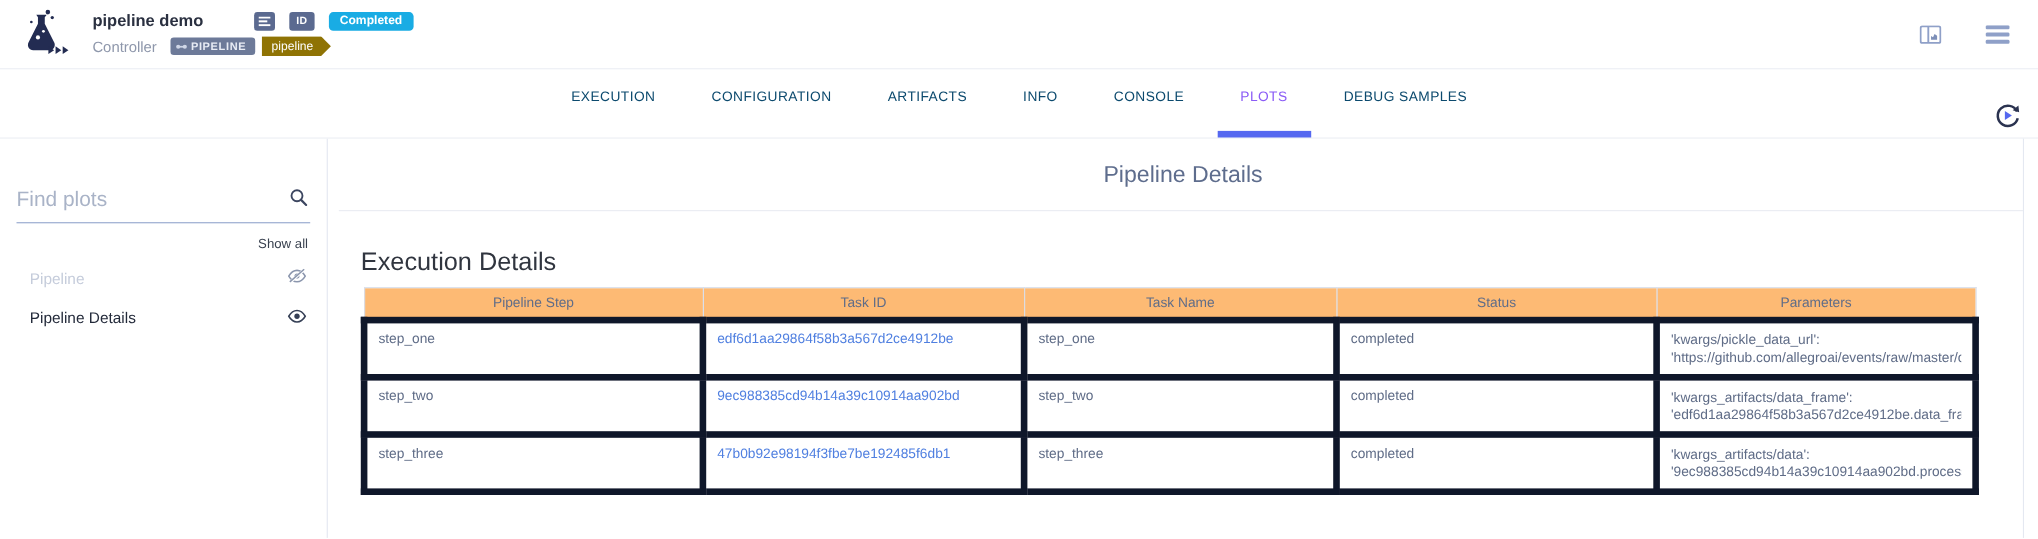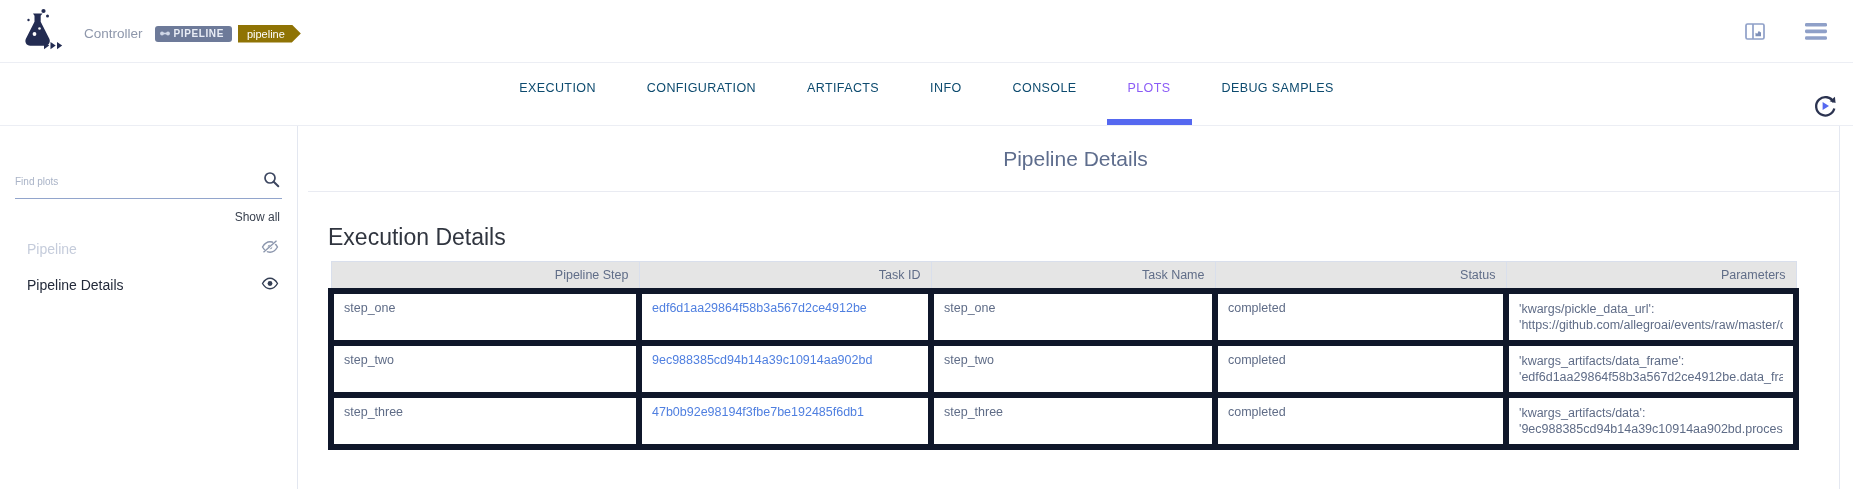--- a/index.html
+++ b/index.html
@@ -42,38 +42,38 @@
   .tab-underline { display: none; }
   .tab.active .tab-underline { display: block; position: absolute; left: -20px; right: -20px;
                                bottom: 0; height: 6px; background: #5568f0; }
   .refresh { position: absolute; right: 15px; bottom: 2px; cursor: pointer; }
 
   
   .content { display: flex; height: 363px; }
 
   .sidebar { width: 298px; border-right: 1px solid #e3e7f0; padding-top: 45px; flex: none; }
   .search { margin: 0 15px; position: relative; border-bottom: 1px solid #92a5cc; padding-bottom: 9px; }
-  .search input { border: none; outline: none; width: calc(100% - 26px); font-size: 10px;
+  .search input { border: none; outline: none; width: calc(100% - 26px); font-size: 19px;
                   color: #ec4899; background: transparent; font-family: "Liberation Sans", sans-serif; }
   .search input::placeholder { color: #a9b3c7; }
   .search .search-ic { position: absolute; right: 2px; top: 0; cursor: pointer; }
   .show-all { text-align: right; margin: 11px 17px 0; font-size: 12px; color: #39414f; cursor: pointer; }
   .plot-list { margin-top: 6px; }
   .plot-item { display: flex; justify-content: space-between; align-items: center;
                padding: 10px 18px 10px 27px; font-size: 14px; color: #232a3a; cursor: pointer; }
   .plot-item.disabled .plot-label { color: #c5ccdb; }
 
   .main { flex: 1; position: relative; }
   .page-title { text-align: center; margin-top: 21px; font-size: 21px; font-weight: 500; color: #5e6d8d; }
   .title-divider { height: 1px; background: #e9ebf2; margin: 20px 14px 0 10px; }
   .exec-section { margin: 32px 0 0 30px; }
   .section-title { font-size: 23px; font-weight: 500; color: #30353f; margin-bottom: 10px; }
 
   table.exec { border-collapse: collapse; table-layout: fixed; width: 1465px; font-size: 12.5px; }
-  table.exec th { background: #e5e5e5; color: #606d88; font-weight: 400; text-align: right;
+  table.exec th { background: #fdba74; color: #606d88; font-weight: 400; text-align: center;
                   padding: 6px 10px; border: 1px solid #d9dfec; height: 16px; }
   table.exec td { color: #5f6c87; vertical-align: top; padding: 7px 10px;
                   border: 6px solid #0f172a; height: 46px; overflow: hidden; }
   table.exec td a { color: #4f7fe0; text-decoration: none; cursor: pointer; }
   .param-line { white-space: nowrap; overflow: hidden; line-height: 16px; }
   .right-gutter { position: absolute; top: 0; right: 13px; bottom: 0; width: 0;
                   border-left: 1px solid #e4e8f1; }
 </style>
 </head>
 <body>
@@ -87,20 +87,32 @@
         <circle cx="33.5" cy="10" r="1.5" fill="#232c52"></circle>
         <circle cx="14.5" cy="14" r="1.2" fill="#232c52"></circle>
         <circle cx="20.5" cy="28" r="1.9" fill="#ffffff"></circle>
         <circle cx="25.5" cy="22.5" r="1.3" fill="#ffffff"></circle>
         <path d="M30 36 l5.2 3.6 -5.2 3.6 z" fill="#232c52"></path>
         <path d="M36.5 36 l5.2 3.6 -5.2 3.6 z" fill="#232c52"></path>
         <path d="M43 36 l5.2 3.6 -5.2 3.6 z" fill="#232c52"></path>
       </svg>
     </div>
     <div class="title-block">
+      <div class="title-row">
+        <span class="exp-title">pipeline demo</span>
+        <span class="mini-badge list">
+          <svg width="11" height="9" viewBox="0 0 11 9">
+            <rect x="0" y="0" width="11" height="1.8" fill="#fff"></rect>
+            <rect x="0" y="3.5" width="8" height="1.8" fill="#fff"></rect>
+            <rect x="0" y="7" width="11" height="1.8" fill="#fff"></rect>
+          </svg>
+        </span>
+        <span class="mini-badge id">ID</span>
+        <span class="status-badge">Completed</span>
+      </div>
       <div class="subtitle-row">
         <span class="controller">Controller</span>
         <span class="type-tag">
           <svg width="10" height="9" viewBox="0 0 10 9">
             <circle cx="2" cy="4.5" r="1.9" fill="#cfd6e6"></circle>
             <rect x="3" y="3.7" width="4" height="1.6" fill="#cfd6e6"></rect>
             <circle cx="8" cy="4.5" r="1.9" fill="#cfd6e6"></circle>
           </svg>
           <span>PIPELINE</span>
         </span>

